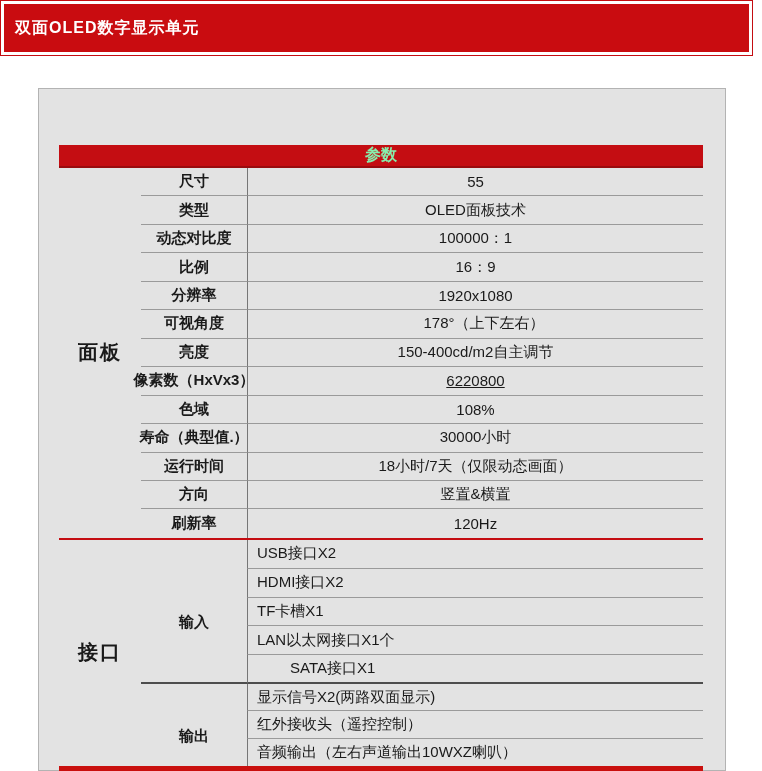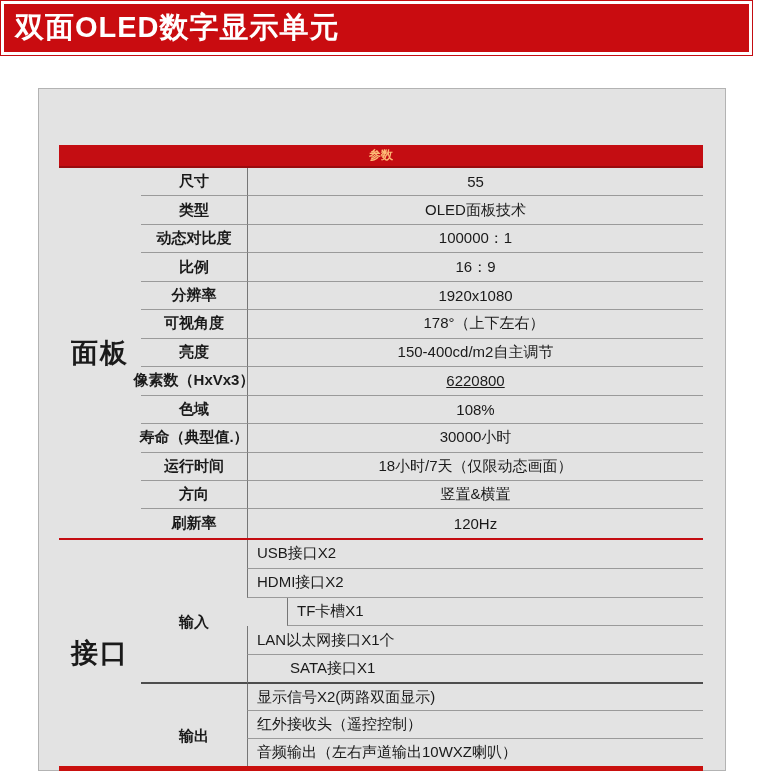--- a/index.html
+++ b/index.html
@@ -3,42 +3,42 @@
 <meta charset="utf-8">
 <style>
   html,body{margin:0;padding:0;background:#fff;}
   .page{position:relative;width:762px;height:771px;overflow:hidden;background:#fff;
         font-family:"Liberation Sans","DejaVu Sans",sans-serif;color:#1a1a1a;}
 
   
   .banner{position:absolute;left:0;top:0;width:745px;border:1px solid #c40d12;
           background:#fff;padding:3px;}
   .banner-fill{background:#c90c10;height:48px;display:flex;align-items:center;}
-  .banner-fill span{color:#fff;font-size:29px;font-weight:bold;padding-left:11px;letter-spacing:1px;}
+  .banner-fill span{color:#fff;font-size:16px;font-weight:bold;padding-left:11px;letter-spacing:1px;}
 
   
   .spec-box{position:absolute;left:38px;top:88px;width:688px;height:683px;
             background:#e3e3e3;border:1px solid #b3b3b3;box-sizing:border-box;}
 
   
   .hdr-bar{position:absolute;left:20px;top:56px;width:644px;height:23px;
            background:#c40d12;border-bottom:2px solid #9a0b0e;box-sizing:border-box;
            display:flex;align-items:center;justify-content:center;}
-  .hdr-bar span{color:#fdba74;font-size:12px;font-weight:bold;}
+  .hdr-bar span{color:#86efac;font-size:16px;font-weight:bold;}
 
   
   .panel-grid{position:absolute;left:20px;top:79px;width:644px;
               display:grid;grid-template-columns:82px 106px 456px;grid-auto-rows:28.46px;}
   .iface-grid{position:absolute;left:20px;top:451px;width:644px;
               display:grid;grid-template-columns:82px 106px 456px;
               grid-template-rows:repeat(5,28.8px) repeat(3,27.3px);}
 
   .cell{box-sizing:border-box;display:flex;align-items:center;font-size:15px;}
   .section-cell{grid-column:1;display:flex;align-items:center;justify-content:center;
-                font-size:27px;font-weight:bold;letter-spacing:2px;box-sizing:border-box;}
+                font-size:20px;font-weight:bold;letter-spacing:2px;box-sizing:border-box;}
   .label{grid-column:2;justify-content:center;font-weight:bold;white-space:nowrap;}
   .value{grid-column:3;justify-content:center;}
   .ivalue{grid-column:3;justify-content:flex-start;padding-left:9px;}
   .group{grid-column:2;justify-content:center;font-weight:bold;margin-top:24px;}
   .hline{border-bottom:1px solid #9a9a9a;}
   .vline{border-left:1px solid #767676;}
   .gsep{border-bottom:2px solid #4d4d4d;}
 
   
   .sec-divider{position:absolute;left:20px;top:449px;width:644px;height:2px;background:#c40d12;}
@@ -92,21 +92,21 @@
         <div class="cell value vline" style="grid-row: 13;">120Hz</div>
       </div>
 
     <div class="sec-divider"></div>
 
     <div class="iface-grid" id="iface-grid">
       <div class="section-cell" style="grid-row:1 / span 8">接口</div>
     <div class="cell group gsep" style="grid-row: 1 / span 5;">输入</div>
         <div class="cell ivalue vline hline" style="grid-row: 1;">USB接口X2</div>
         <div class="cell ivalue vline hline" style="grid-row: 2;">HDMI接口X2</div>
-        <div class="cell ivalue vline hline" style="grid-row: 3; margin-left: 40px;">TF卡槽X1</div>
+        <div class="cell ivalue vline hline" style="grid-row: 3;">TF卡槽X1</div>
         <div class="cell ivalue vline hline" style="grid-row: 4;">LAN以太网接口X1个</div>
         <div class="cell ivalue vline gsep" style="grid-row: 5; padding-left: 42px;">SATA接口X1</div>
         <div class="cell group" style="grid-row: 6 / span 3;">输出</div>
         <div class="cell ivalue vline hline" style="grid-row: 6;">显示信号X2(两路双面显示)</div>
         <div class="cell ivalue vline hline" style="grid-row: 7;">红外接收头（遥控控制）</div>
         <div class="cell ivalue vline" style="grid-row: 8;">音频输出（左右声道输出10WXZ喇叭）</div>
       </div>
 
     <div class="bottom-bar"></div>
   </div>

